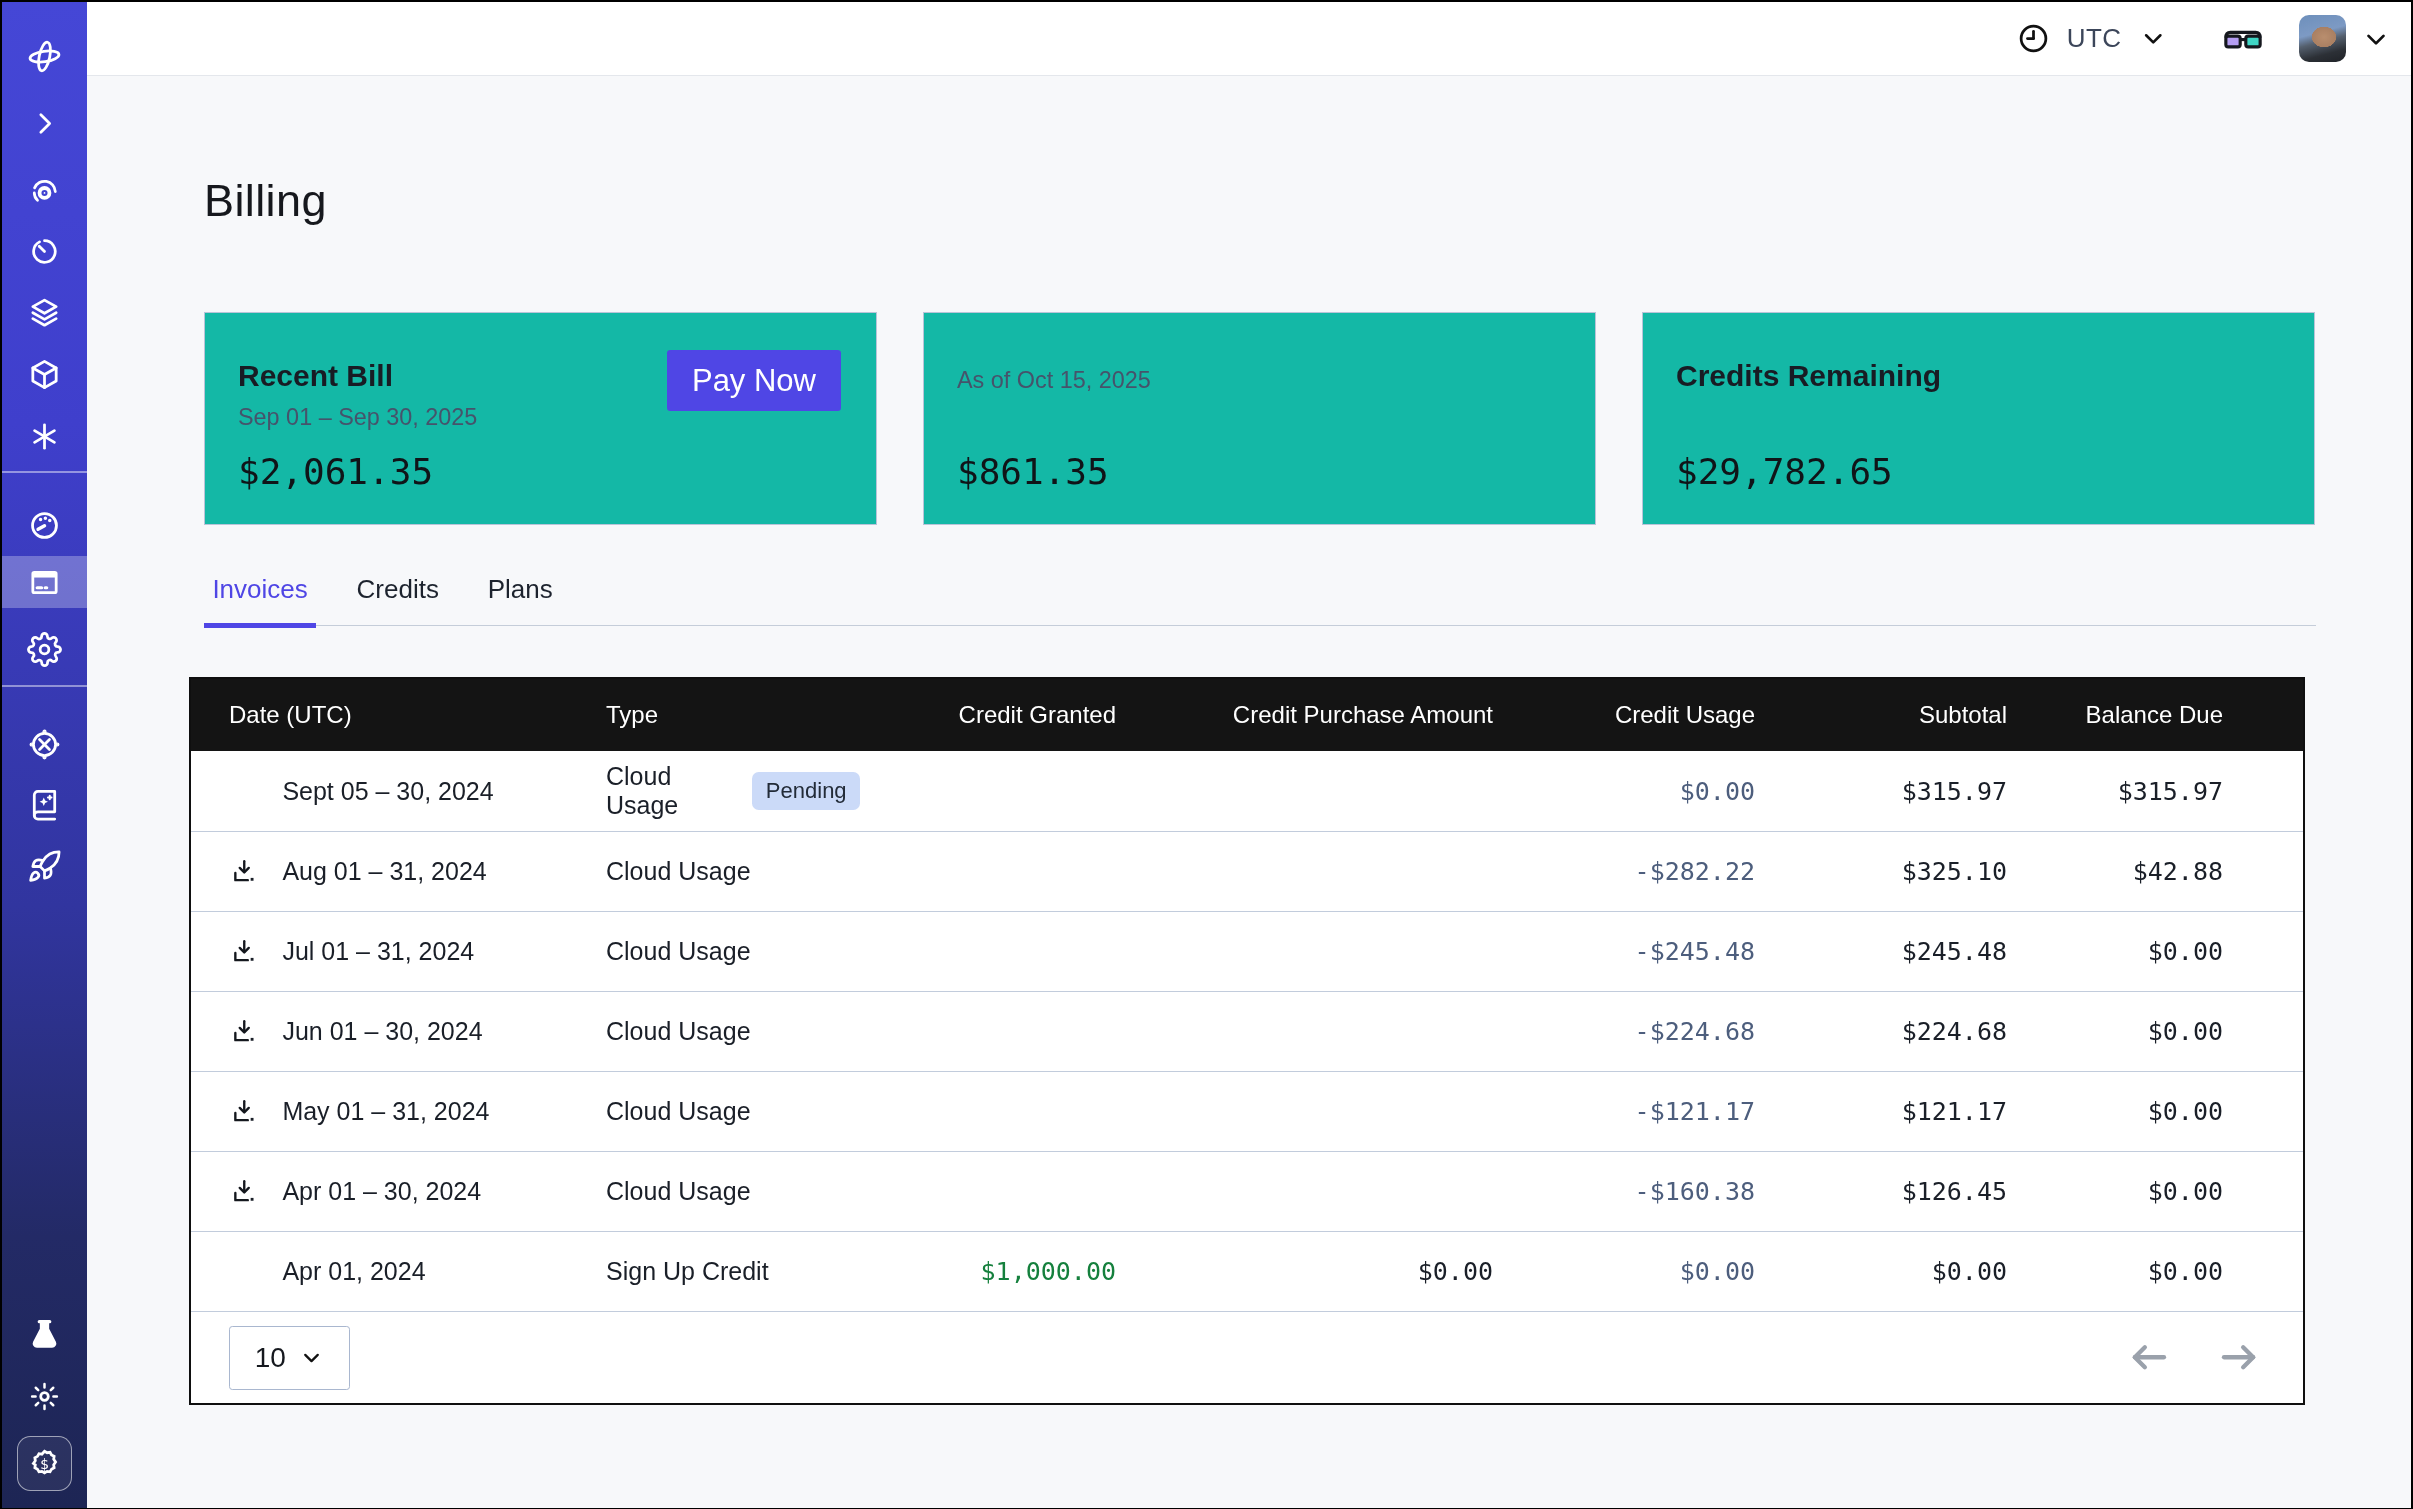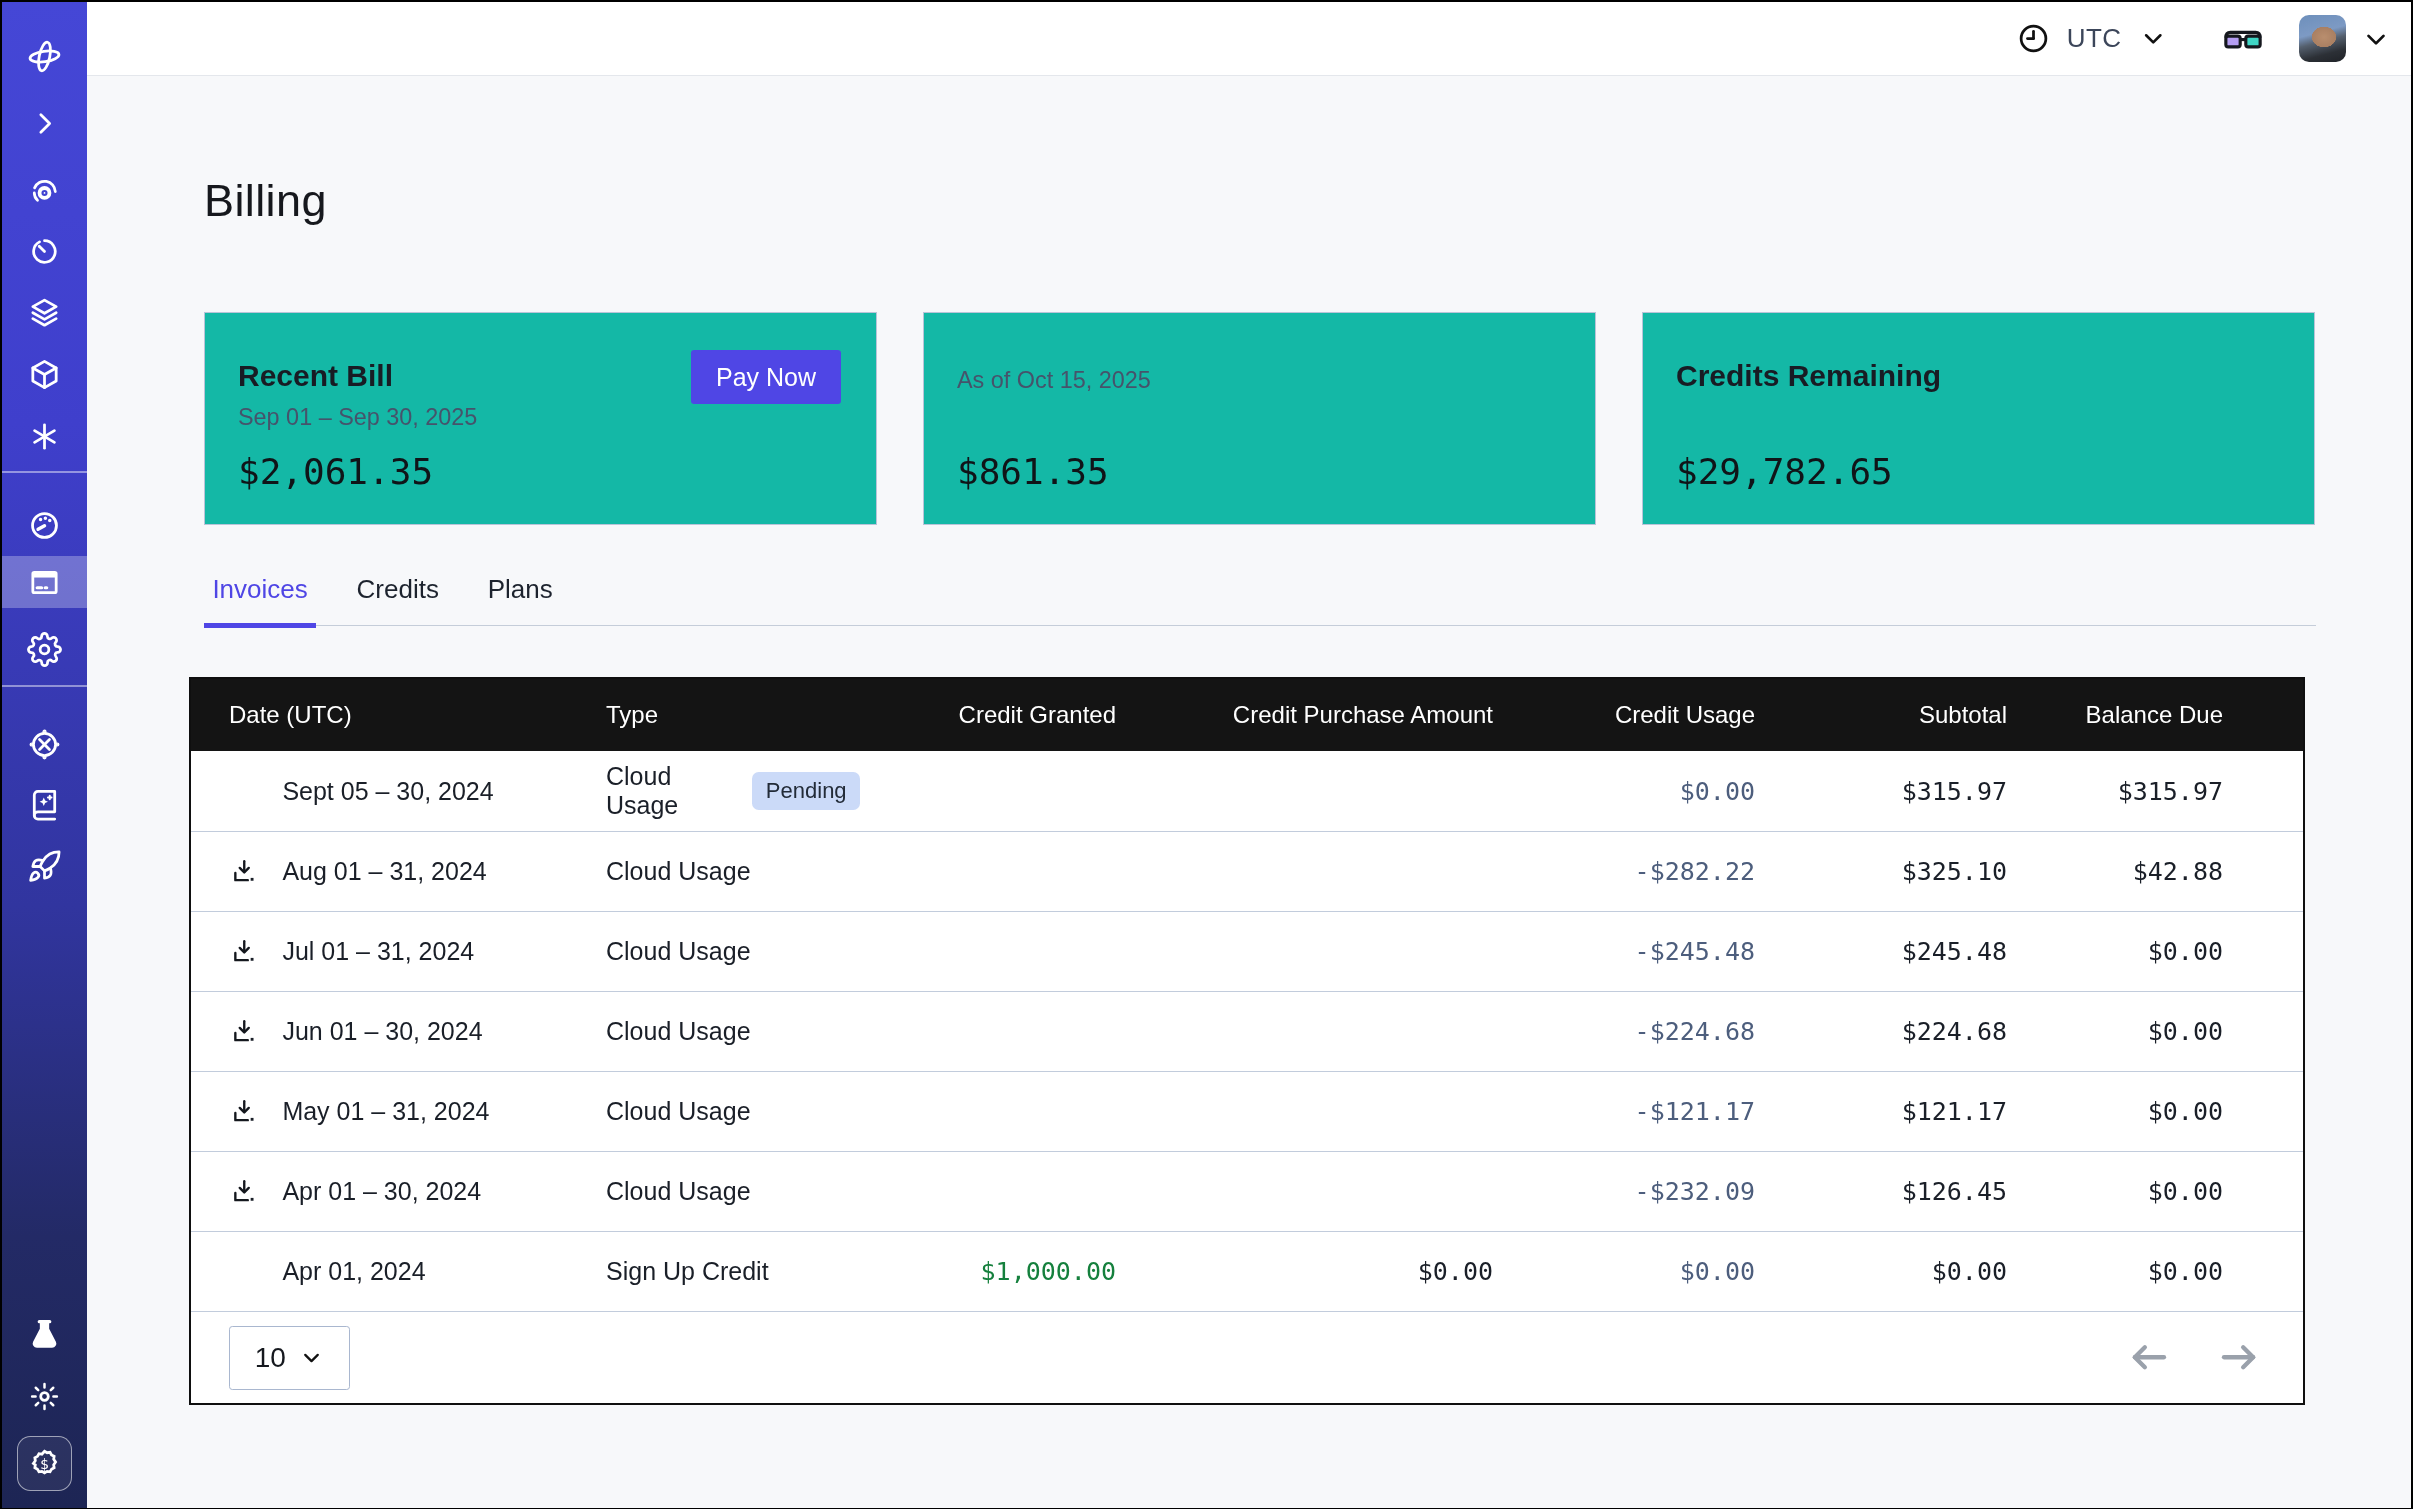--- a/index.html
+++ b/index.html
@@ -57,21 +57,21 @@
     color:var(--ink);letter-spacing:0.4px;}
 
   .cards{position:absolute;left:117px;top:236px;display:flex;gap:46px;}
   .card{position:relative;width:673px;height:213px;background:#14b8a6;
     border:1.7px solid var(--card-border);padding:44px 33px;}
   .card-title{font-size:30px;font-weight:700;color:#181c24;line-height:37px;}
   .card-sub{font-size:23.4px;color:var(--slate);line-height:33px;margin-top:6.7px;}
   .card-amount{position:absolute;left:33px;bottom:32px;font-family:"DejaVu Sans Mono",monospace;
     font-size:36px;color:#101418;}
   .paynow{position:absolute;right:35px;top:37px;background:var(--accent);color:#fff;
-    font-size:25px;padding:12.6px 25px;border:none;border-radius:3.3px;cursor:pointer;
+    font-size:31px;padding:12.6px 25px;border:none;border-radius:3.3px;cursor:pointer;
     font-family:"Liberation Sans",sans-serif;}
 
   .tabs{position:absolute;left:117px;top:498px;right:95px;display:flex;
     border-bottom:1.7px solid #c5cdd9;}
   .tab{font-size:26px;color:#1d232e;padding:0 8.4px 20px 8.4px;margin-right:32px;
     cursor:pointer;position:relative;}
   .tab.active{color:var(--accent);}
   .tab.active::after{content:"";position:absolute;left:0;right:0;bottom:-2.5px;height:5px;
     background:var(--accent);}
 
@@ -412,21 +412,21 @@
     <rect x="17.4" y="17.6" width="2.4" height="2.4" fill="currentColor" stroke="none"></rect>
   </svg>
               </span>
               <span>Apr 01 – 30, 2024</span>
             </div>
             <div class="td type-cell">
               <span>Cloud Usage</span>
             </div>
             <div class="td mono num granted"></div>
             <div class="td mono num"></div>
-            <div class="td mono num usage">-$232.09</div>
+            <div class="td mono num usage">-$160.38</div>
             <div class="td mono num">$126.45</div>
             <div class="td mono num">$0.00</div>
           </div>
           <div class="t-row">
             <div class="td date-cell">
               <span class="dl-slot"></span>
               <span>Apr 01, 2024</span>
             </div>
             <div class="td type-cell">
               <span>Sign Up Credit</span>

